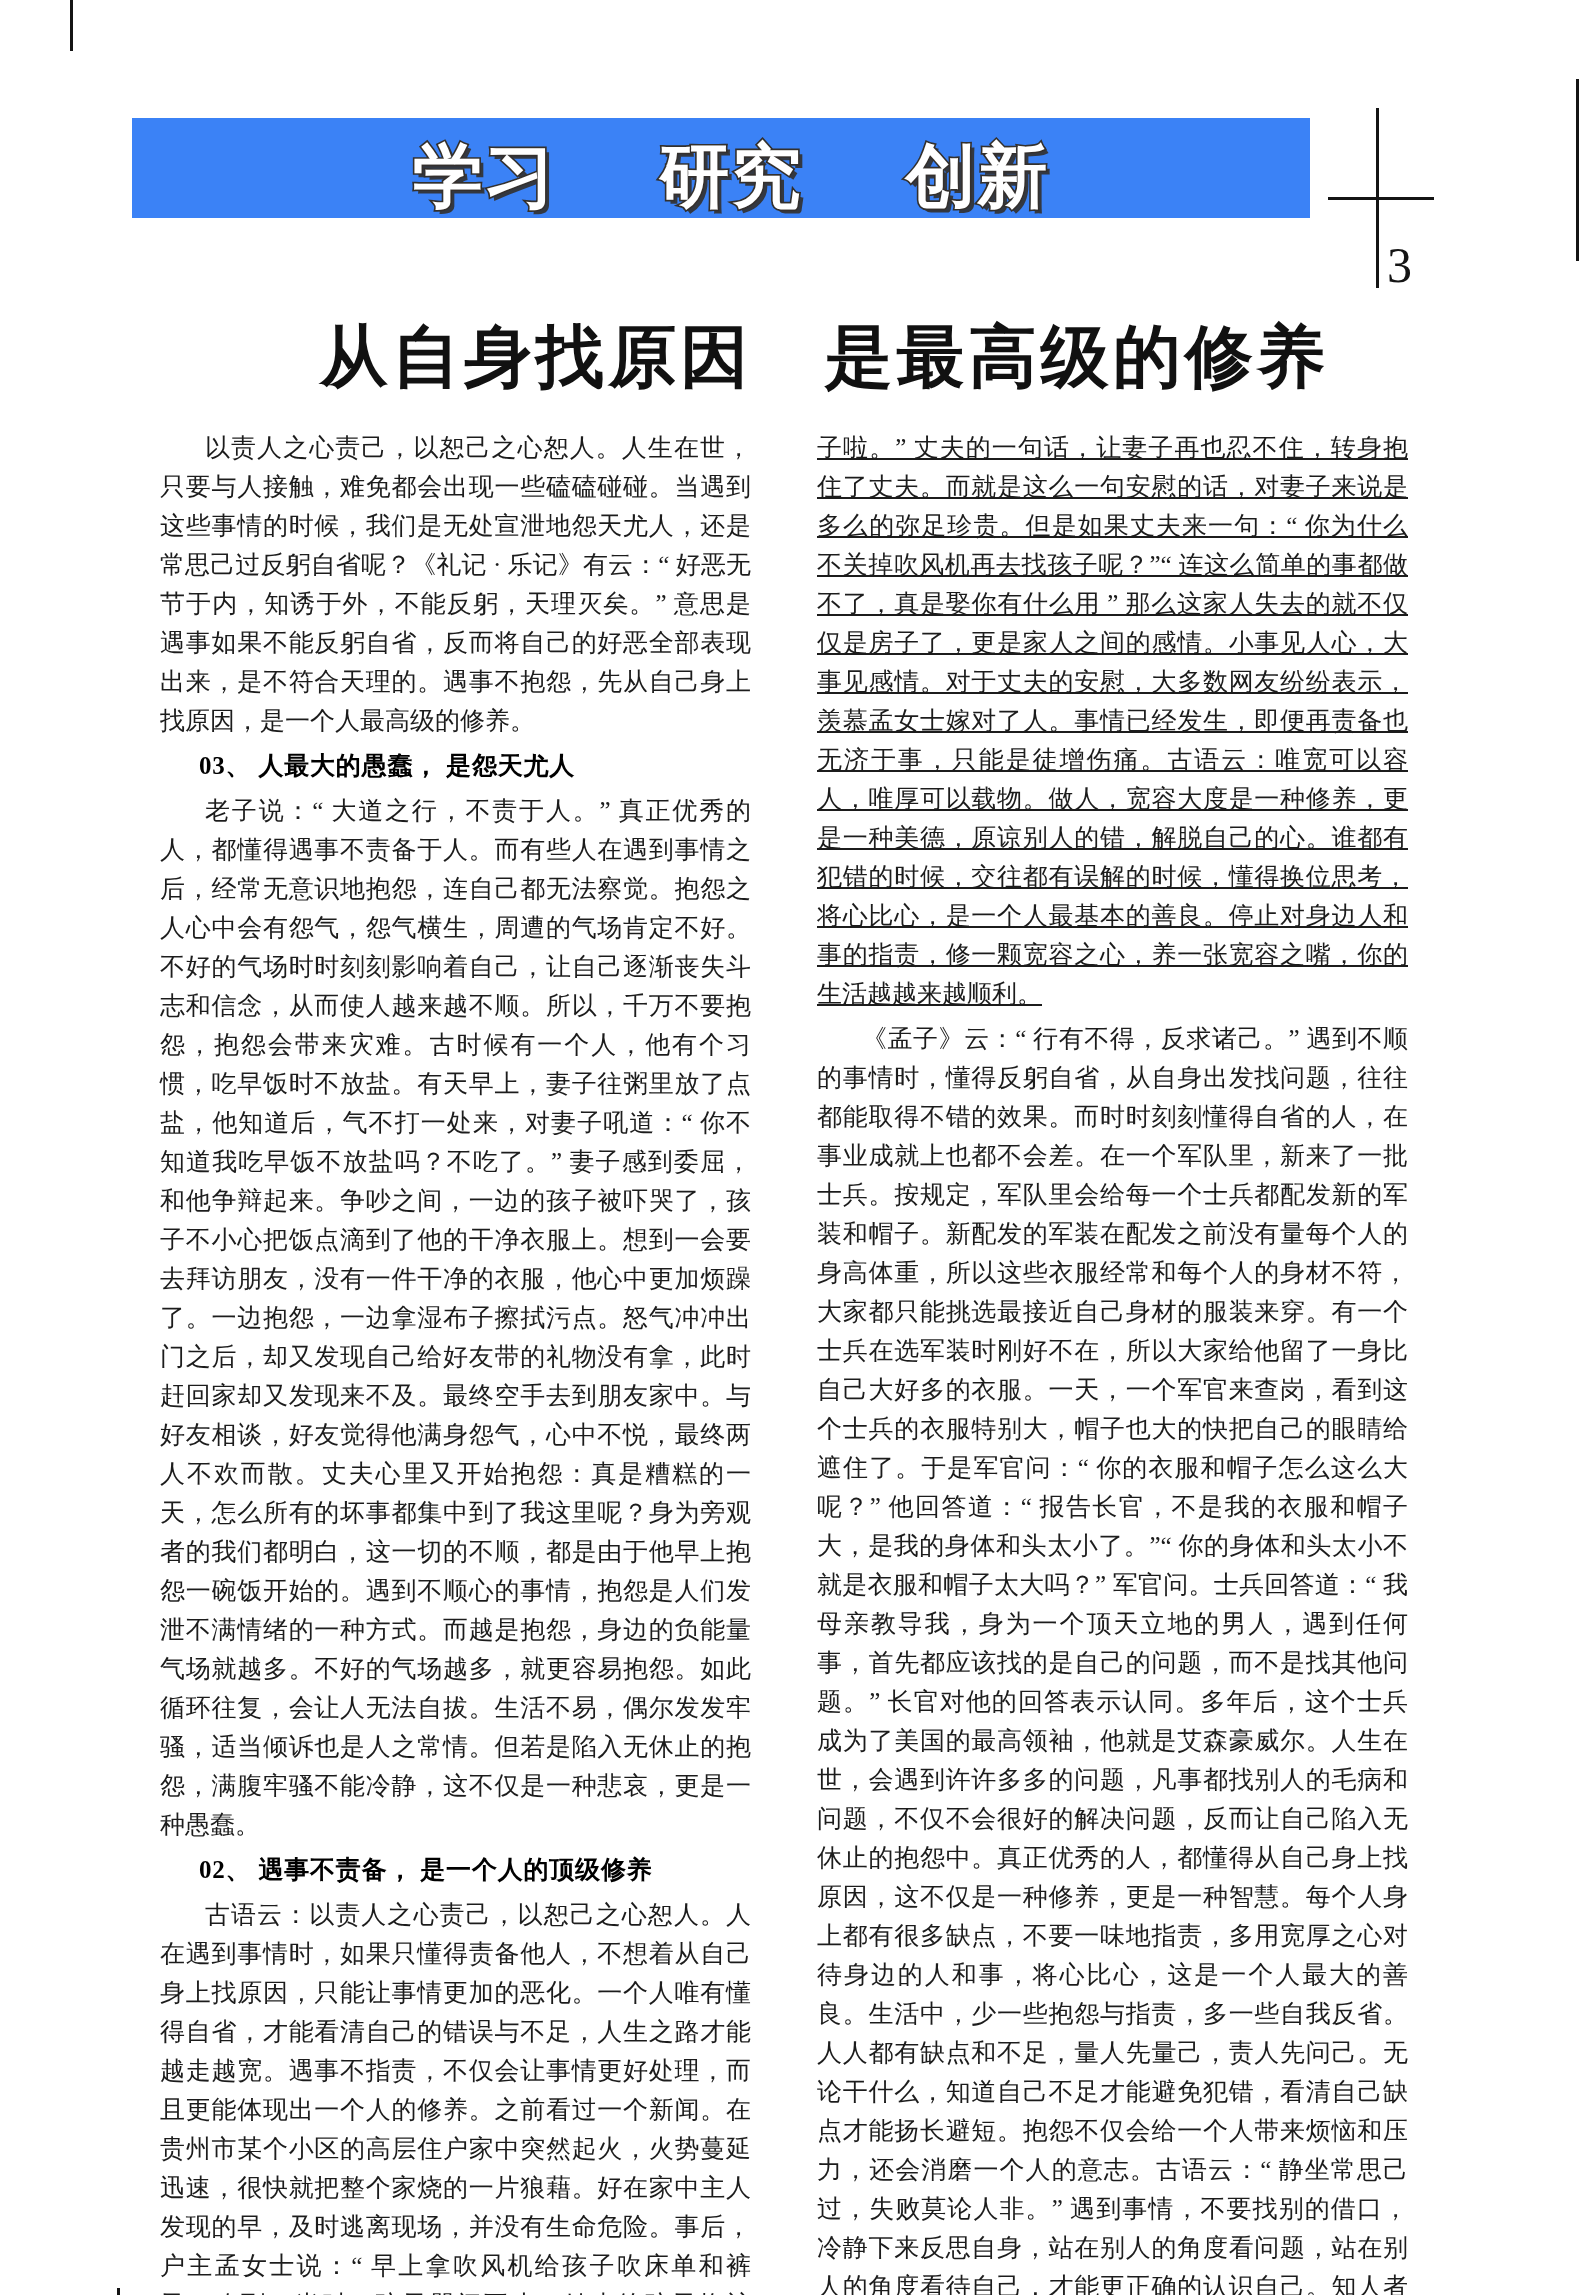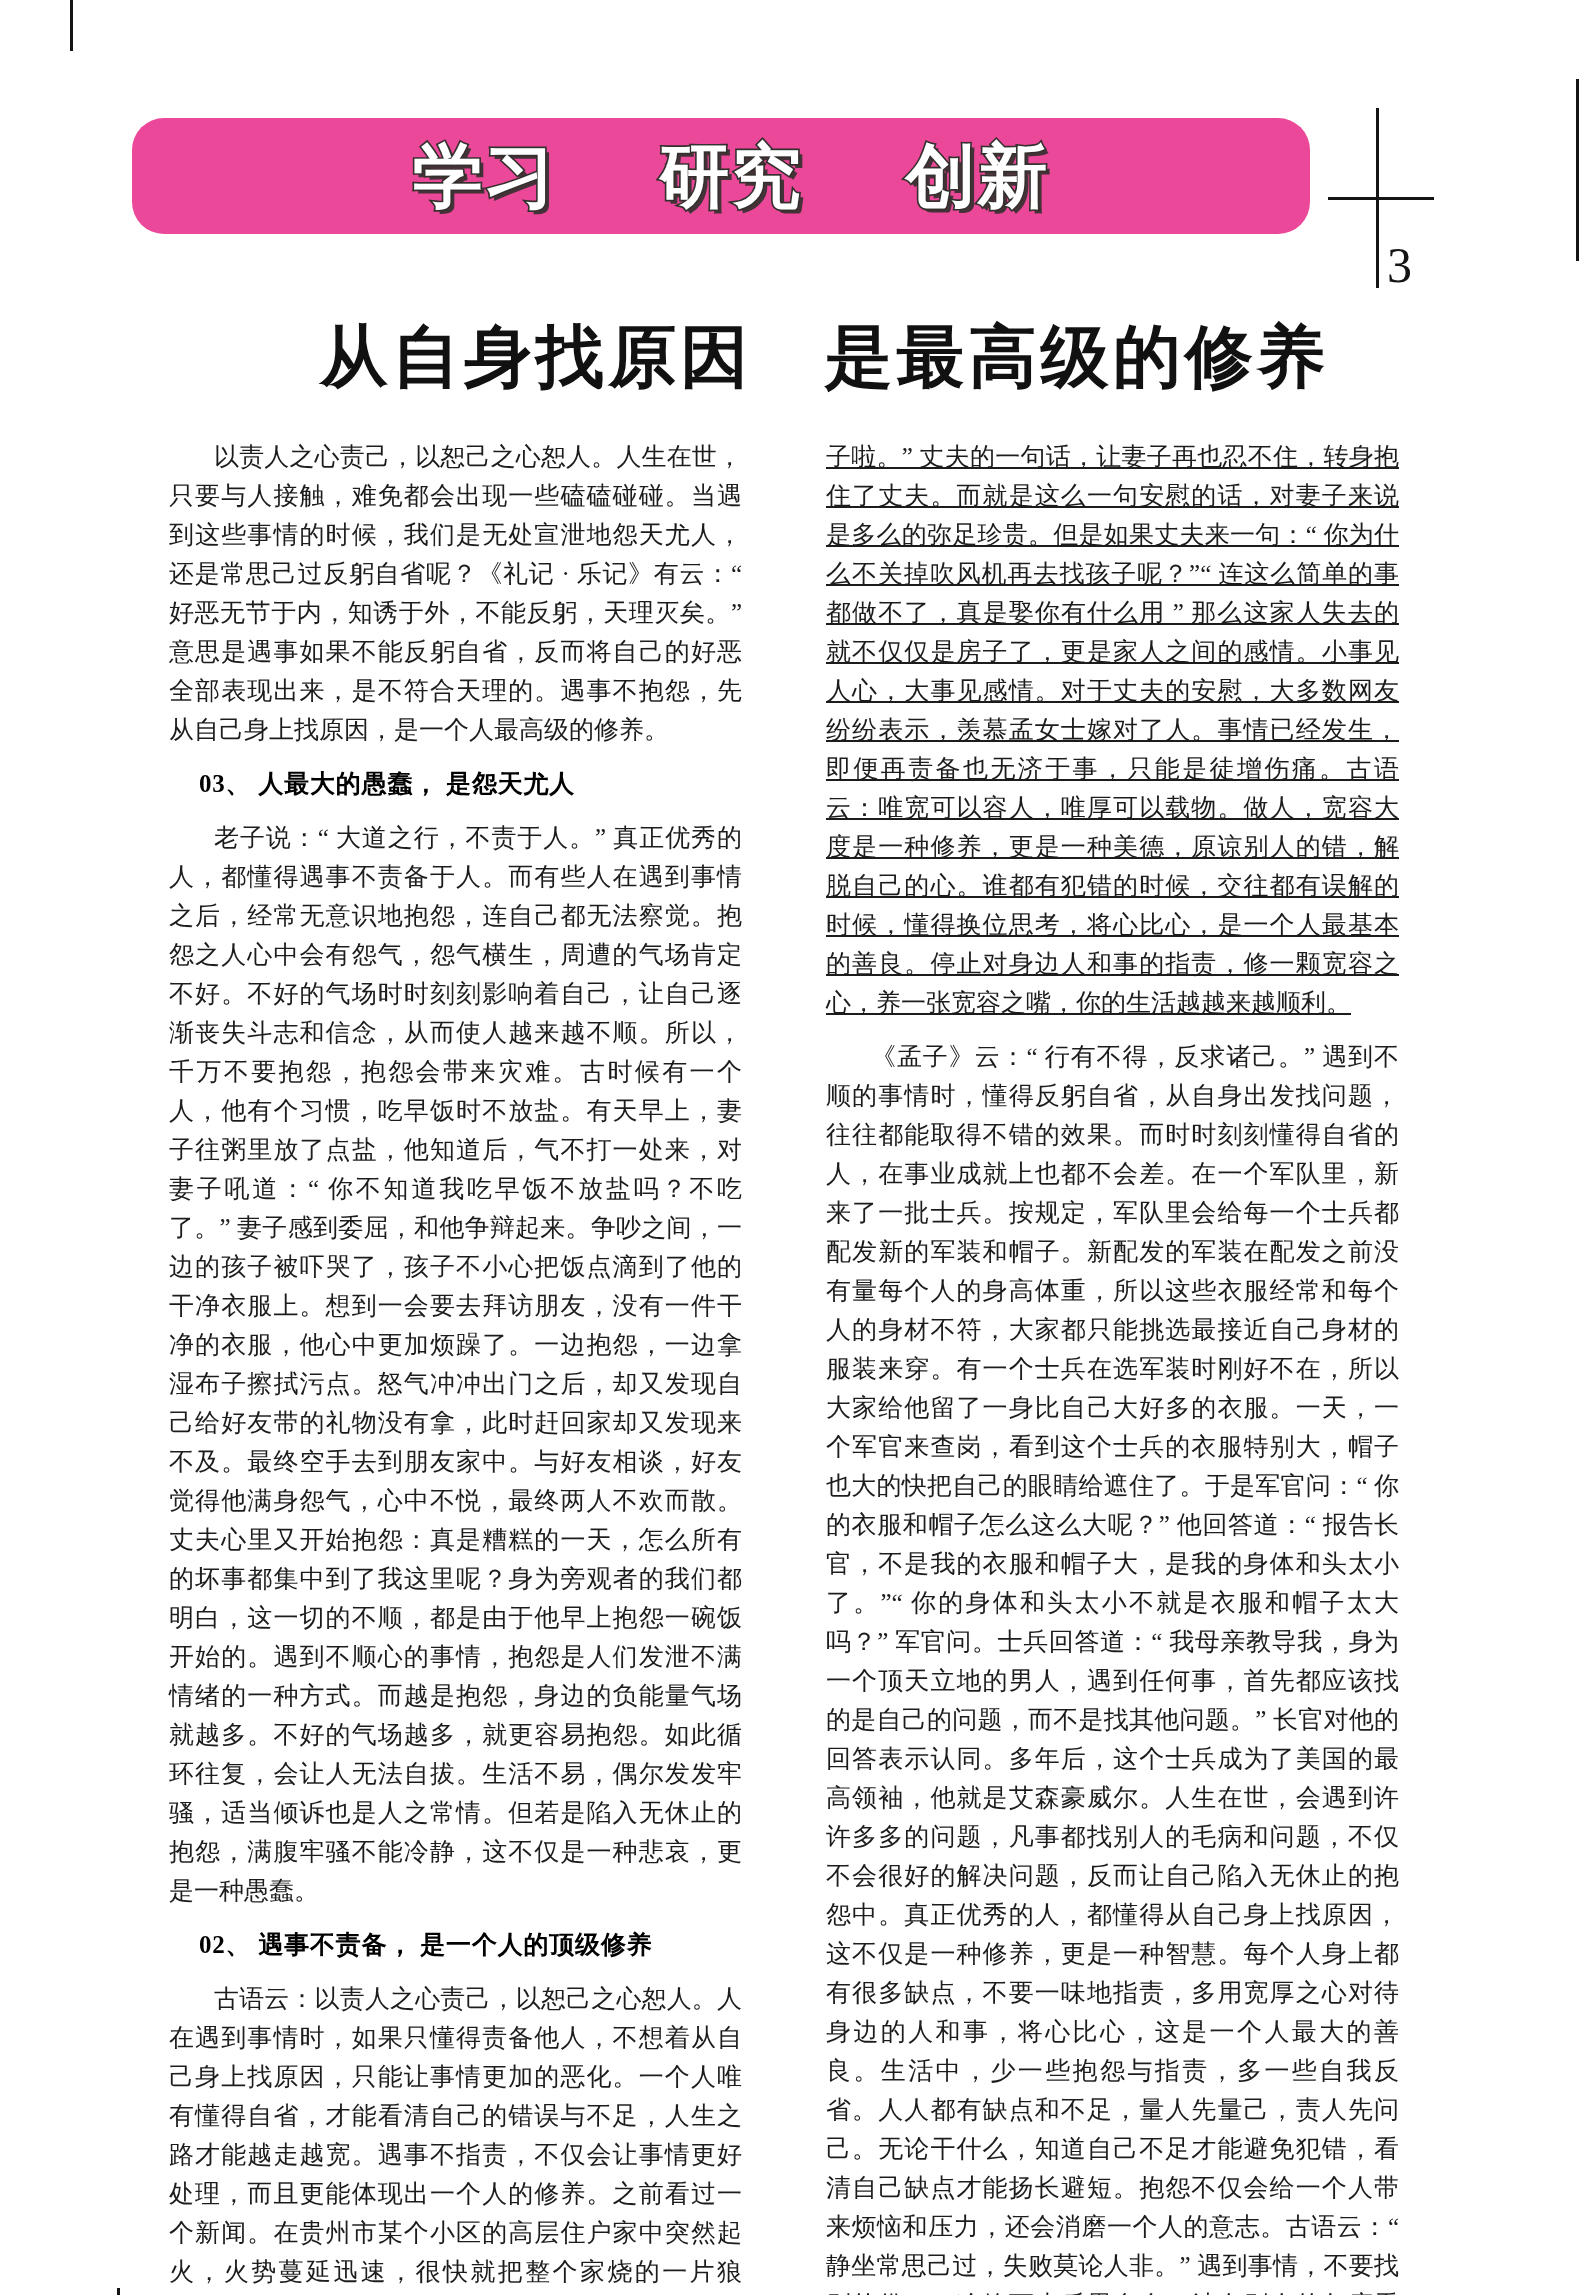--- a/index.html
+++ b/index.html
@@ -30,23 +30,22 @@
     color: #141414;
     font-family: "Liberation Serif", "DejaVu Serif", serif;
   }
 
   
   .banner {
     position: absolute;
     left: 132px;
     top: 118px;
     width: 1178px;
-    height: 116px;
-    background: #ec4899;
-    border-radius: 32px;
+    height: 100px;
+    background: #3b82f6;
   }
   .banner-text {
     position: absolute;
     left: 281px;              
     top: 0;
     height: 116px;
     display: flex;
     align-items: center;
     gap: 103px;
     font-family: "DejaVu Sans", "Liberation Sans", sans-serif;
@@ -83,21 +82,21 @@
     top: 422px;
     width: 603px;
     font-size: 25px;
     line-height: 39px;
     text-align: justify;
     color: #1c1c1c;
   }
   .col-left  { left: 154px; }
   .col-right { left: 811px; }
 
-  .para { margin: 15px; text-indent: 1.8em; }
+  .para { margin: 6px; text-indent: 1.8em; }
   .para.no-indent { text-indent: 0; text-decoration: underline; }
   .heading {
     margin: 0;
     font-weight: 700;
     color: #000000;
     text-indent: 1.8em;
     letter-spacing: 0.8px;
   }
 </style>
 </head>

